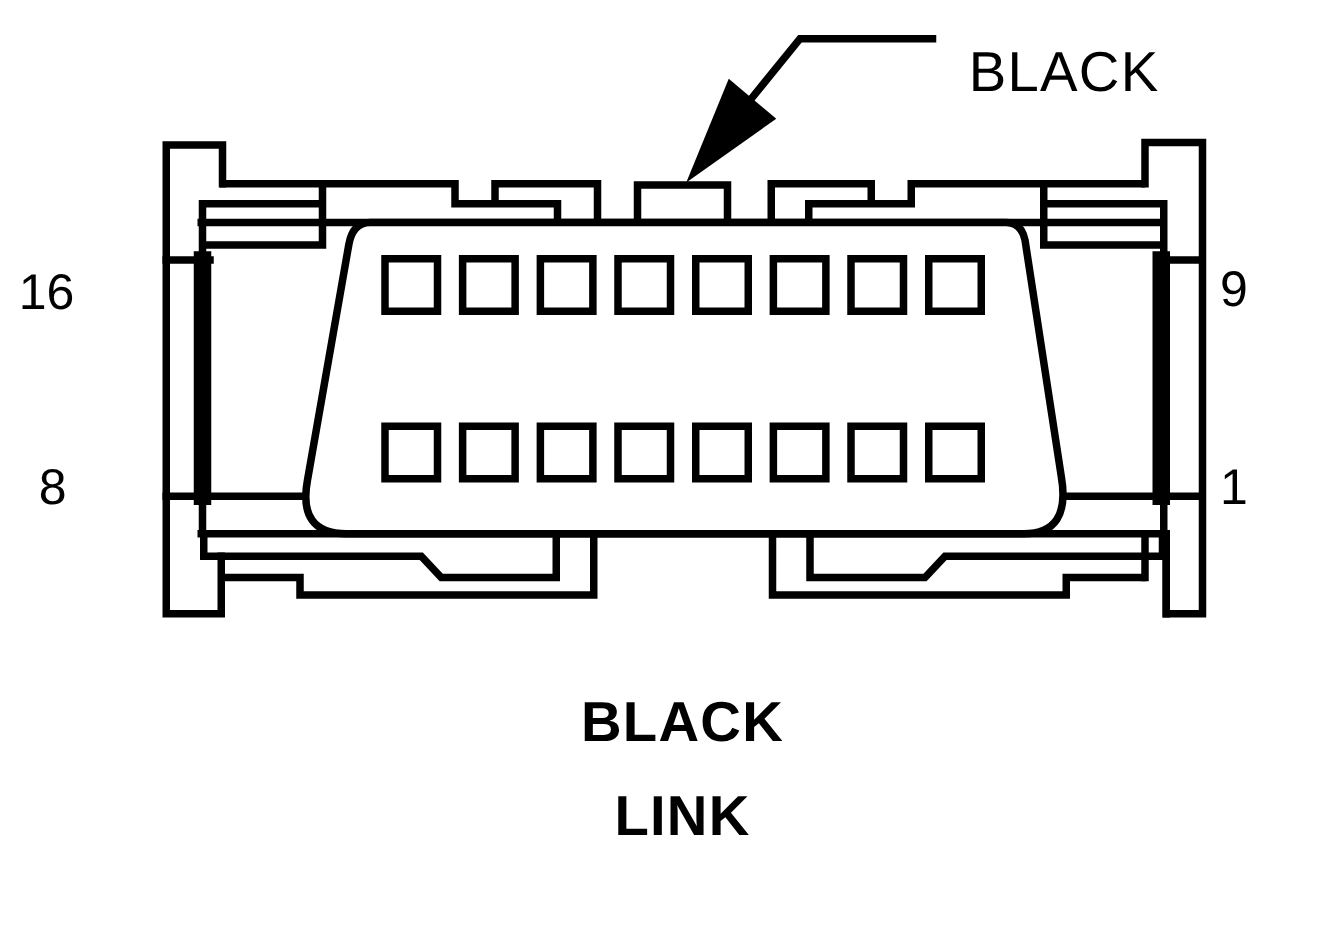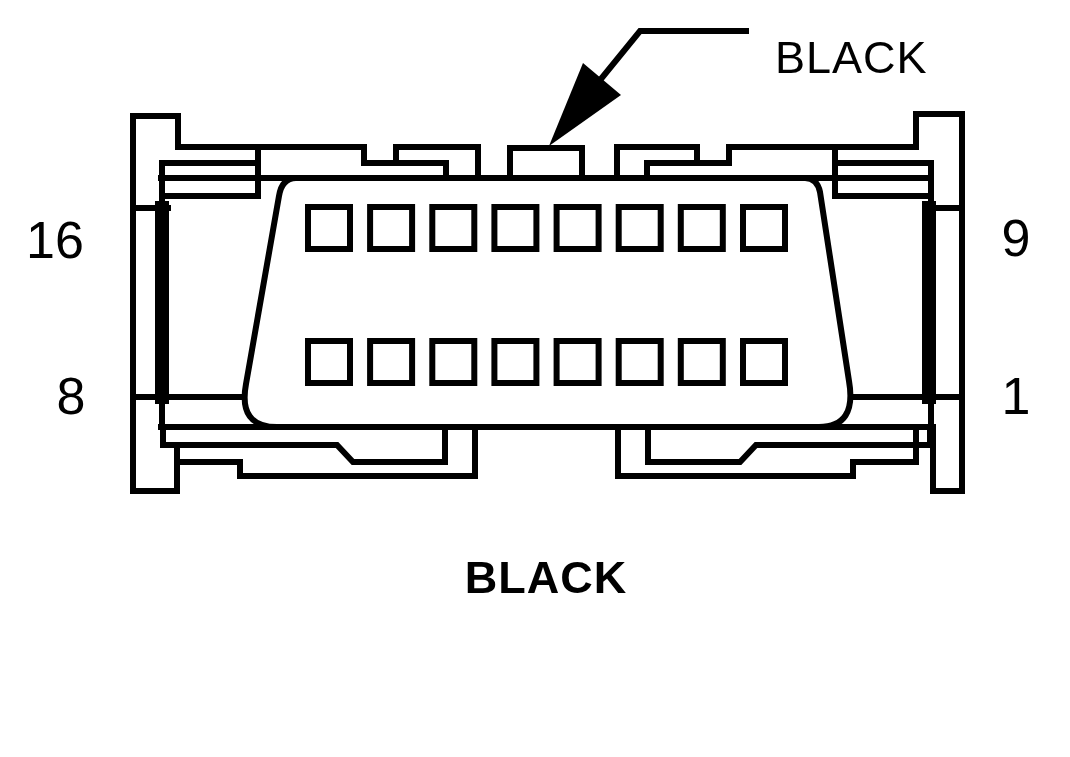--- a/index.html
+++ b/index.html
@@ -12,23 +12,22 @@
     font-family: "Liberation Sans", sans-serif;
     color: var(--line, #000000);
   }
   svg.diagram { position: absolute; left: 0; top: 0; }
   .lineart { stroke: var(--line, #000000); stroke-width: 6; fill: none; stroke-linecap: square; }
   .whiteface { fill: #ffffff; stroke: var(--line, #000000); stroke-width: 6; }
   .solid { fill: var(--line, #000000); stroke: none; }
 
   .label { position: absolute; line-height: 1; white-space: nowrap; }
   .pin-num {
-    font-size: 52px;
+    font-size: 40px;
     width: 80px;
-    text-align: center;
   }
   .black-label { font-size: 45px; left: 775px; top: 35px; letter-spacing: 1px; }
   .caption-line {
     left: 246px;
     width: 600px;
     text-align: center;
     font-size: 45px;
     font-weight: bold;
     letter-spacing: 1px;
   }
@@ -100,13 +99,14 @@
   </svg>
 
   <div class="label black-label" id="black-label">BLACK</div>
 
   <div class="label pin-num" id="pin-label-16">16</div>
   <div class="label pin-num" id="pin-label-8">8</div>
   <div class="label pin-num" id="pin-label-9">9</div>
   <div class="label pin-num" id="pin-label-1">1</div>
 
   <div class="label caption-line" id="cap-line-0">BLACK</div>
+  <div class="label caption-line" id="cap-line-1">LINK</div>
 </div>
 
 </body></html>

